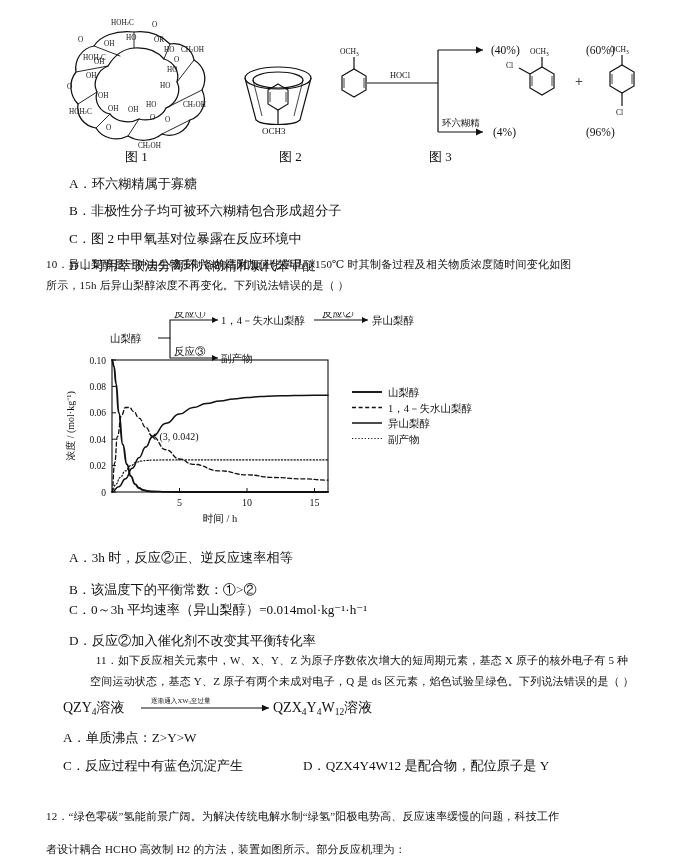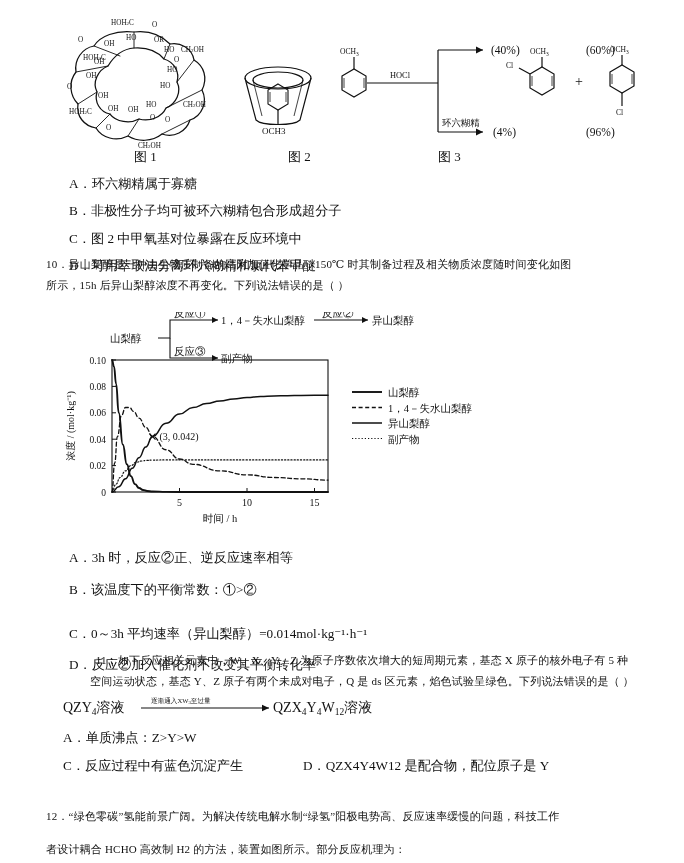--- a/index.html
+++ b/index.html
@@ -18,21 +18,21 @@
   
   .fig1{position:absolute;left:42px;top:12px;width:185px;height:140px;}
   .fig1 svg{display:block}
 
   
   .fig2{position:absolute;left:232px;top:58px;width:92px;height:88px;}
 
   
   .fig3{position:absolute;left:320px;top:14px;width:360px;height:136px;}
 
-  .cap-row{position:absolute;left:16px;top:148px;width:624px;height:22px;}
+  .cap-row{position:absolute;left:7px;top:148px;width:624px;height:22px;}
   .cap{position:absolute;font-size:13px;}
   .cap1{left:118px;} .cap2{left:272px;} .cap3{left:422px;}
 
   
   .optblock{position:absolute;left:69px;width:600px;}
   .optblock .opt{margin:0 0 7.5px 0;}
   .olabel{display:inline-block;min-width:20px;}
 
   
   .q10{position:absolute;left:46px;top:256px;width:625px;}
@@ -266,21 +266,21 @@
         <text x="328" y="75" font-size="10.5" font-family="'Liberation Serif',serif" fill="#111">异山梨醇</text>
         <line x1="292" y1="86.5" x2="322" y2="86.5" stroke="#111" stroke-width="1.2" stroke-dasharray="1.2,2"></line>
         <text x="328" y="90.5" font-size="10.5" font-family="'Liberation Serif',serif" fill="#111">副产物</text>
       </svg>
   </div>
 
   <div class="optblock" style="top:548px;">
     <div class="opt" style="margin-bottom:12px">
       <span class="olabel">A．</span><span>3h 时，反应②正、逆反应速率相等</span>
     </div>
-    <div class="opt" style="margin-bottom:24px">
+    <div class="opt" style="margin-bottom:0">
       <span class="olabel">B．</span><span>该温度下的平衡常数：①&gt;②</span>
     </div>
     <div class="opt" style="margin-bottom:12px">
       <span class="olabel">C．</span><span>0～3h 平均速率（异山梨醇）=0.014mol·kg⁻¹·h⁻¹</span>
     </div>
     <div class="opt">
       <span class="olabel">D．</span><span>反应②加入催化剂不改变其平衡转化率</span>
     </div>
   </div>
 

